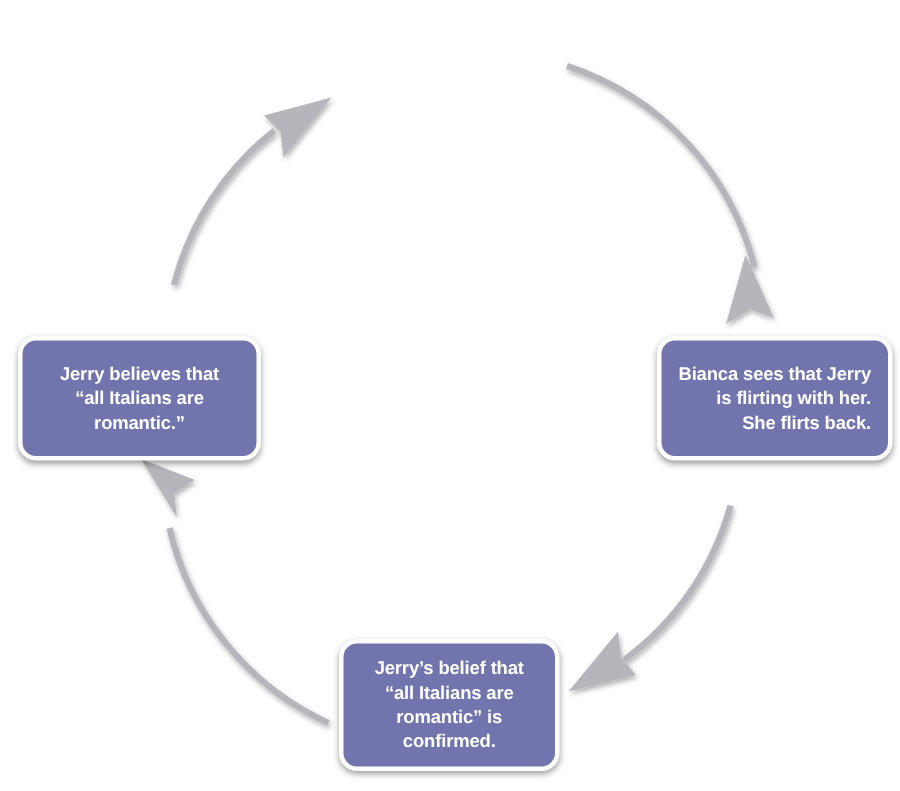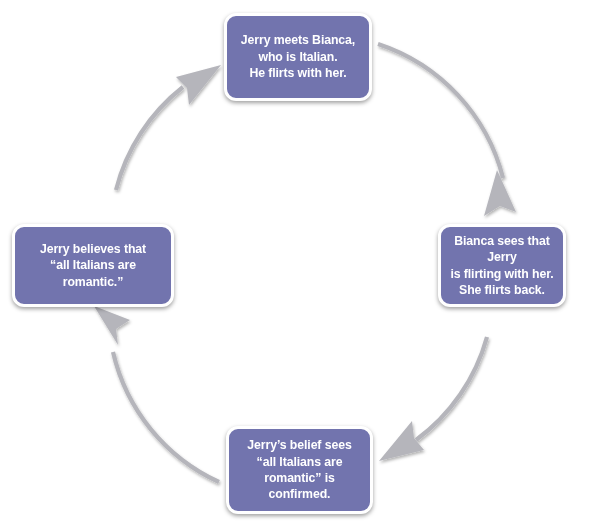--- a/index.html
+++ b/index.html
@@ -48,22 +48,23 @@
   }
   #node-top {
     left: 224px;
     top: 13px;
     width: 148px;
     height: 88px;
   }
   #node-right {
     left: 438px;
     top: 224px;
-    width: 128px;
+    width: 157px;
     height: 83px;
+    text-align: right;
   }
   #node-bottom {
     left: 226px;
     top: 426px;
     width: 147px;
     height: 88px;
   }
   #node-left {
     left: 12px;
     top: 224px;
@@ -92,34 +93,29 @@
       <polygon points="379,461 424,450 414,438 412,421" fill="#b5b5bb"></polygon>
 
       <path d="M 219 482 A 190 190 0 0 1 113 352" fill="none" stroke="#b5b5bb" stroke-width="4.2" stroke-linecap="butt"></path>
       <polygon points="94,306 118,345 116,329 130,320" fill="#b5b5bb"></polygon>
 
       <path d="M 116 190 A 190 190 0 0 1 183 87" fill="none" stroke="#b5b5bb" stroke-width="4.2" stroke-linecap="butt"></path>
       <polygon points="221,65 176,77 187,88 189,105" fill="#b5b5bb"></polygon>
     </g>
   </svg>
 
-  <div class="node" id="node-top">
-    <span class="node-text">Jerry meets Bianca,
-who is Italian.
-He flirts with her.</span>
-  </div>
 
   <div class="node" id="node-right">
     <span class="node-text">Bianca sees that Jerry
 is flirting with her.
 She flirts back.</span>
   </div>
 
   <div class="node" id="node-bottom">
-    <span class="node-text">Jerry’s belief sees
+    <span class="node-text">Jerry’s belief that
 “all Italians are
 romantic” is
 confirmed.</span>
   </div>
 
   <div class="node" id="node-left">
     <span class="node-text">Jerry believes that
 “all Italians are
 romantic.”</span>
   </div>

